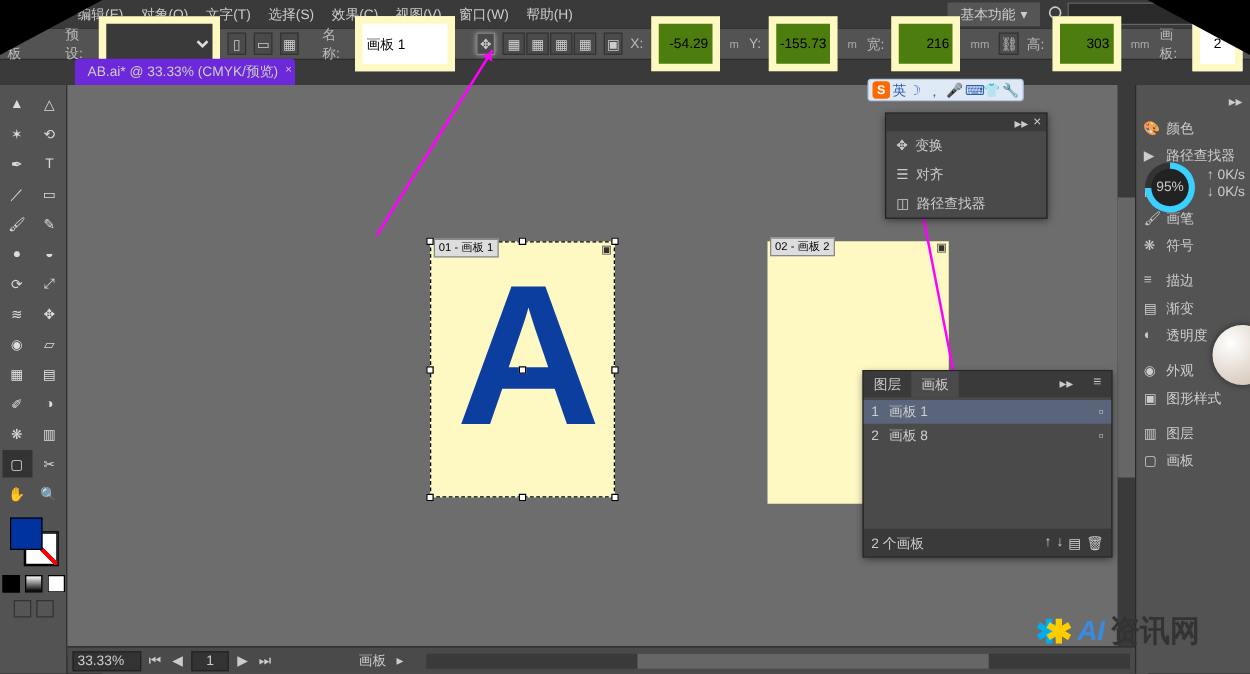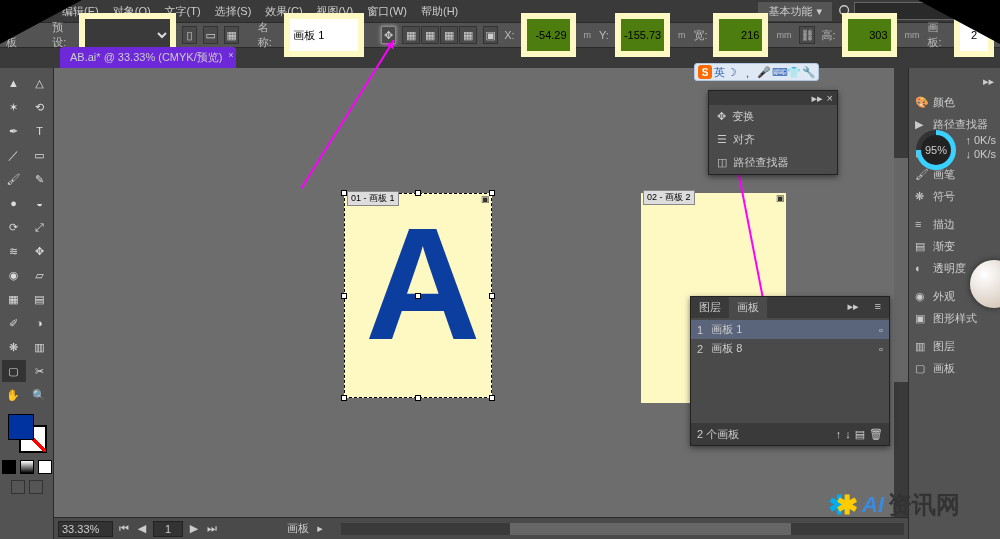--- a/index.html
+++ b/index.html
@@ -46,21 +46,21 @@
 .dock-item{display:flex;align-items:center;gap:4px;padding:3px 4px;cursor:pointer}
 .dock-icon{width:14px;height:14px;flex-shrink:0}
 .dock-sep{height:5px}
 
 .artboard{position:absolute;background:#fef9c3}
 .ab1{left:290px;top:125px;width:148px;height:205px;border:1px dashed #000}
 .ab1 .handles div{position:absolute;width:6px;height:6px;background:#fff;border:1px solid #000}
 .ab-label{position:absolute;top:-3px;left:2px;background:#ddd;color:#000;padding:0 3px;font-size:9px;border:1px solid #888}
 .ab-close{position:absolute;top:0;right:0;width:10px;height:10px;font-size:9px;color:#333}
 .big-A{font-family:Arial,sans-serif;font-weight:bold;color:#0c3ea0;font-size:160px;position:absolute;left:20px;top:10px;line-height:1}
-.ab2{left:587px;top:125px;width:145px;height:210px}
+.ab2{left:560px;top:125px;width:145px;height:210px}
 
 .panel{position:absolute;background:#4a4a4a;border:1px solid #222;box-shadow:0 2px 6px rgba(0,0,0,.5)}
 .panel .hdr{height:14px;background:#3a3a3a;display:flex;justify-content:flex-end;align-items:center;padding:0 4px;gap:4px;font-size:9px}
 .p1{left:708px;top:90px;width:130px}
 .p1 .row{display:flex;align-items:center;gap:6px;padding:4px 8px}
 .p2{left:690px;top:296px;width:200px;height:150px}
 .p2 .tabs{display:flex;background:#3a3a3a;font-size:10px}
 .p2 .tab{padding:3px 8px;cursor:pointer}
 .p2 .tab.active{background:#4a4a4a}
 .p2 .list{padding:2px 0}

